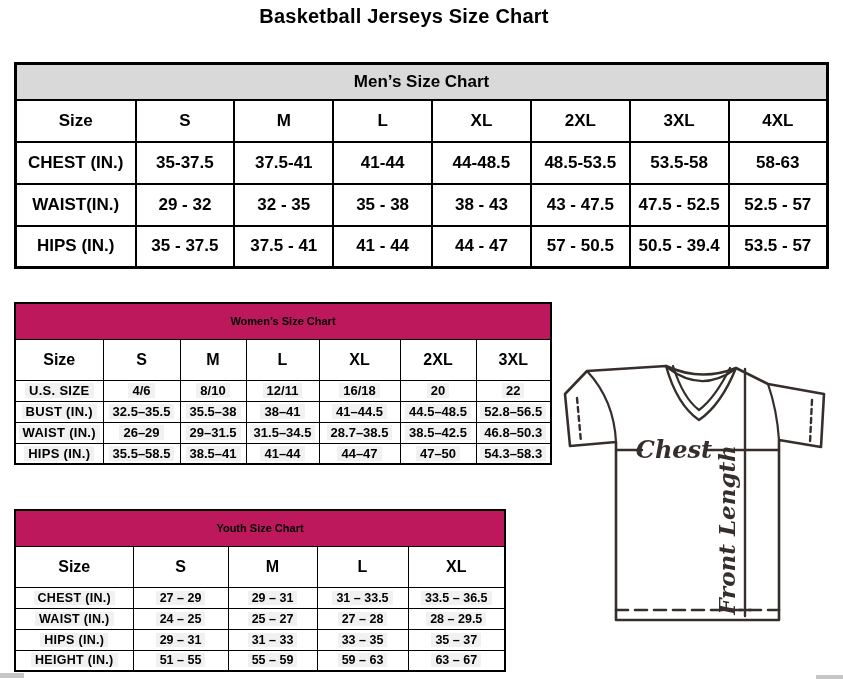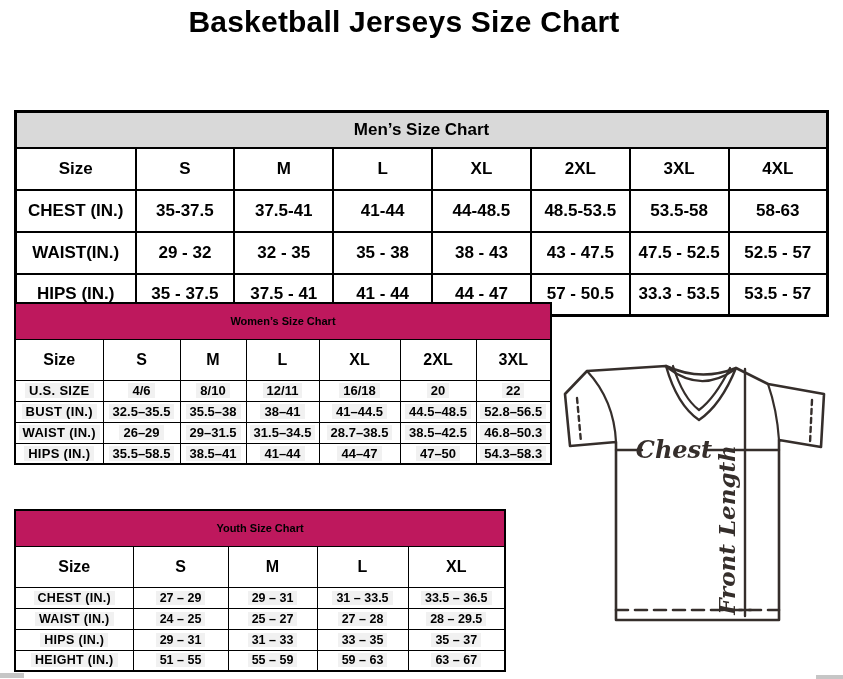--- a/index.html
+++ b/index.html
@@ -1,23 +1,23 @@
 <!DOCTYPE html>
 <html><head>
 <meta charset="utf-8">
 <style>
   html,body{margin:0;padding:0;background:#fff;}
   body{width:843px;height:679px;position:relative;font-family:"Liberation Sans",sans-serif;color:#000;overflow:hidden;}
   .abs{position:absolute;}
-  #page-title{top:5px;left:0;width:808px;text-align:center;font-size:30px;font-weight:bold;letter-spacing:.2px;}
+  #page-title{top:5px;left:0;width:808px;text-align:center;font-size:20px;font-weight:bold;letter-spacing:.2px;}
   table{border-collapse:collapse;table-layout:fixed;}
   th,td{box-sizing:border-box;text-align:center;vertical-align:middle;padding:0;overflow:hidden;white-space:nowrap;}
   
   #men-tbl{left:14px;top:62px;}
-  #men-tbl table{width:815px;border:3px solid #000;margin-top:48px;}
+  #men-tbl table{width:815px;border:3px solid #000;}
   #men-tbl th,#men-tbl td{border:2px solid #000;font-weight:bold;}
   #men-tbl .band th{height:36px;background:#d9d9d9;font-size:17px;}
   #men-tbl .hdr th{height:42px;font-size:17px;}
   #men-tbl .data td{height:42px;font-size:17px;}
   #men-tbl .rowlab{font-size:16px;}
   
   .smalltbl table{border:2px solid #000;}
   .smalltbl th,.smalltbl td{border:1px solid #000;font-weight:bold;}
   .smalltbl .band th{height:36px;background:#be185d;font-size:11px;}
   .smalltbl .hdr th{height:41px;font-size:16px;}
@@ -86,21 +86,21 @@
       <td>47.5 - 52.5</td>
       <td>52.5 - 57</td>
     </tr>
     <tr class="data">
       <td class="rowlab">HIPS (IN.)</td>
       <td>35 - 37.5</td>
       <td>37.5 - 41</td>
       <td>41 - 44</td>
       <td>44 - 47</td>
       <td>57 - 50.5</td>
-      <td>33.3 - 53.5</td>
+      <td>50.5 - 39.4</td>
       <td>53.5 - 57</td>
     </tr>
   </tbody>
     </table>
 </div>
 
 <div class="abs smalltbl" id="women-tbl">
   <table>
     <colgroup>
         <col style="width:88px">

